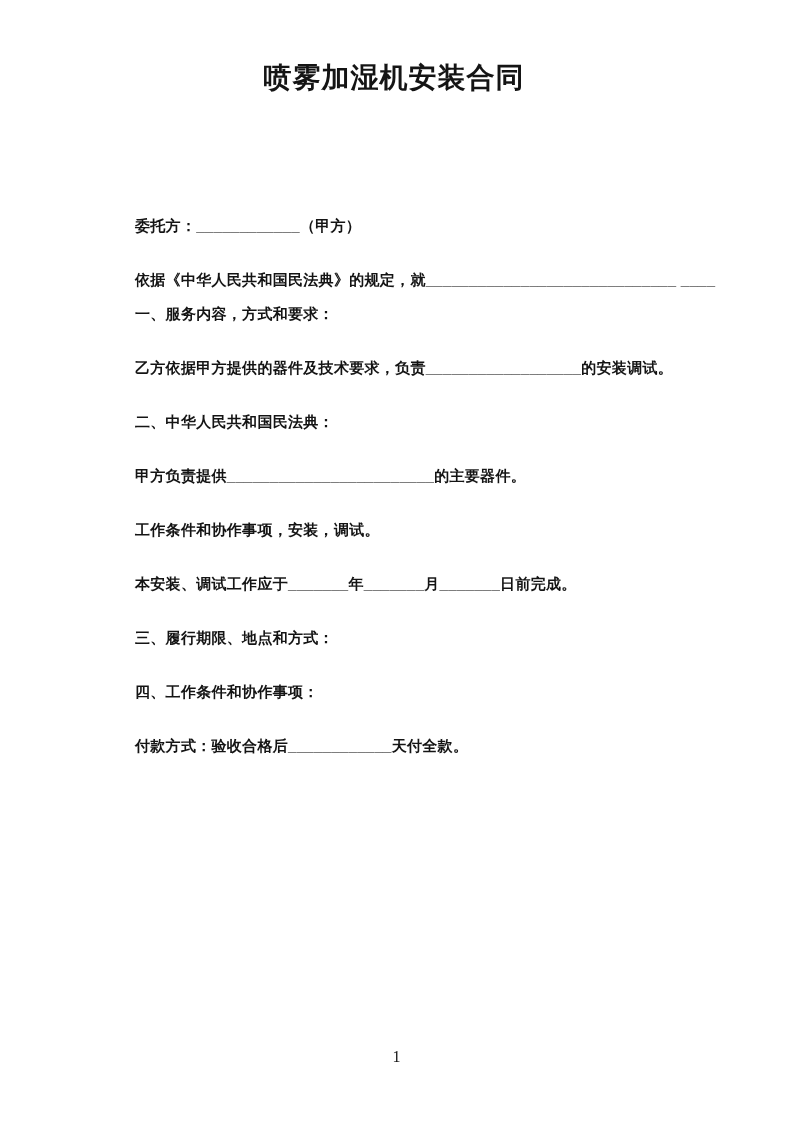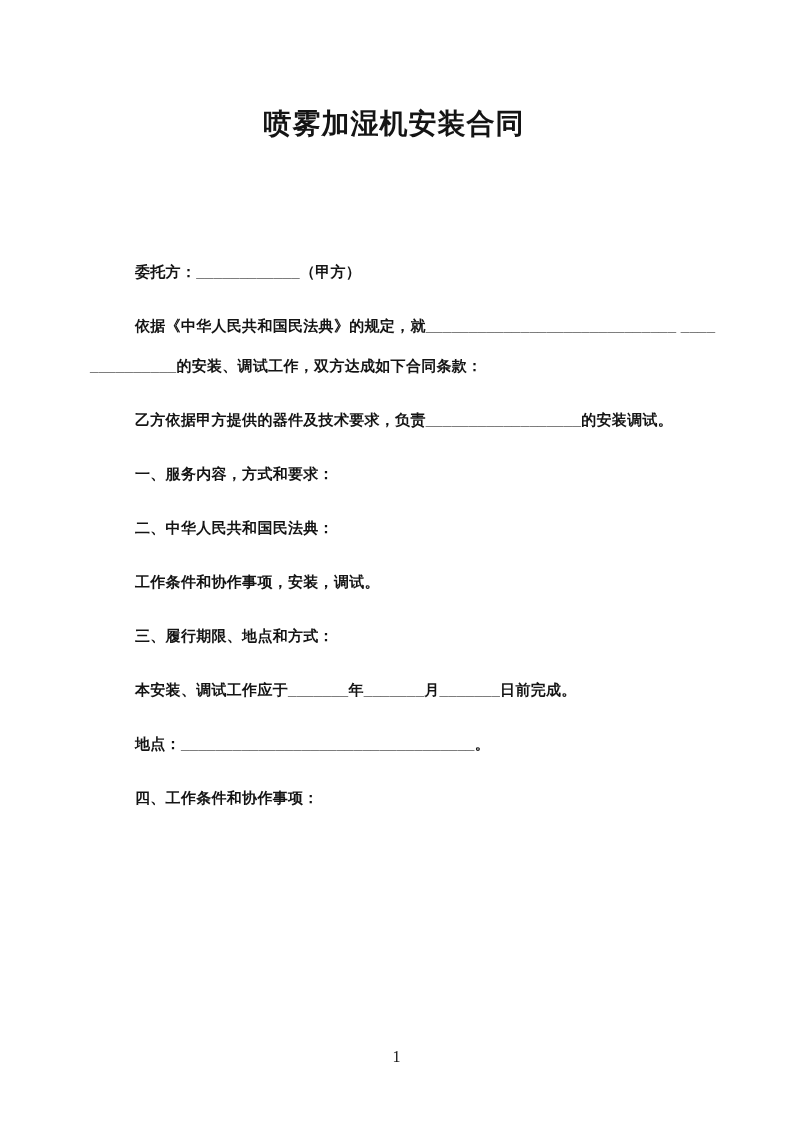--- a/index.html
+++ b/index.html
@@ -11,21 +11,21 @@
     position: relative;
     width: 793px;
     height: 1122px;
     background: #ffffff;
     overflow: hidden;
     font-family: "Liberation Sans", sans-serif;
     color: #141414;
     box-sizing: border-box;
   }
   .content {
-    padding: 108px 95px 0 90px;
+    padding: 62px 95px 0 90px;
   }
   .doc-title {
     font-size: 28px;
     font-weight: bold;
     text-align: center;
     line-height: 32px;
     letter-spacing: 1px;
     margin: 0 0 118px 0;
   }
   .line {
@@ -33,21 +33,21 @@
     font-weight: bold;
     line-height: 28px;
     margin: 0 0 26px 0;
     white-space: nowrap;
     letter-spacing: 0.3px;
   }
   .line.indent {
     padding-left: 45px;
   }
   .line.tight {
-    margin-bottom: 12px;
+    margin-bottom: 6px;
     text-align: right;
   }
   .page-number {
     position: absolute;
     left: 0;
     right: 0;
     top: 1048px;
     text-align: center;
     font-family: "Liberation Serif", serif;
     font-size: 16px;
@@ -58,29 +58,29 @@
 </head>
 <body>
 
 <div class="page">
   <div class="content">
     <h1 class="doc-title">喷雾加湿机安装合同</h1>
 
     <p class="line indent">委托方：____________（甲方）</p>
 
     <p class="line indent tight">依据《中华人民共和国民法典》的规定，就_____________________________ ____</p>
-    <p class="line">__________的安装、调试工作，双方达成如下合同条款：</p>
 
+    <p class="line indent">一、服务内容，方式和要求：</p>
     <p class="line indent">乙方依据甲方提供的器件及技术要求，负责__________________的安装调试。</p>
-    <p class="line indent">一、服务内容，方式和要求：</p>
 
     <p class="line indent">二、中华人民共和国民法典：</p>
+    <p class="line indent">甲方负责提供________________________的主要器件。</p>
     <p class="line indent">工作条件和协作事项，安装，调试。</p>
 
+    <p class="line indent">本安装、调试工作应于_______年_______月_______日前完成。</p>
     <p class="line indent">三、履行期限、地点和方式：</p>
-    <p class="line indent">本安装、调试工作应于_______年_______月_______日前完成。</p>
-    <p class="line indent">地点：__________________________________。</p>
 
     <p class="line indent">四、工作条件和协作事项：</p>
+    <p class="line indent">付款方式：验收合格后____________天付全款。</p>
   </div>
 
   <div class="page-number">1</div>
 </div>
 
 </body></html>

